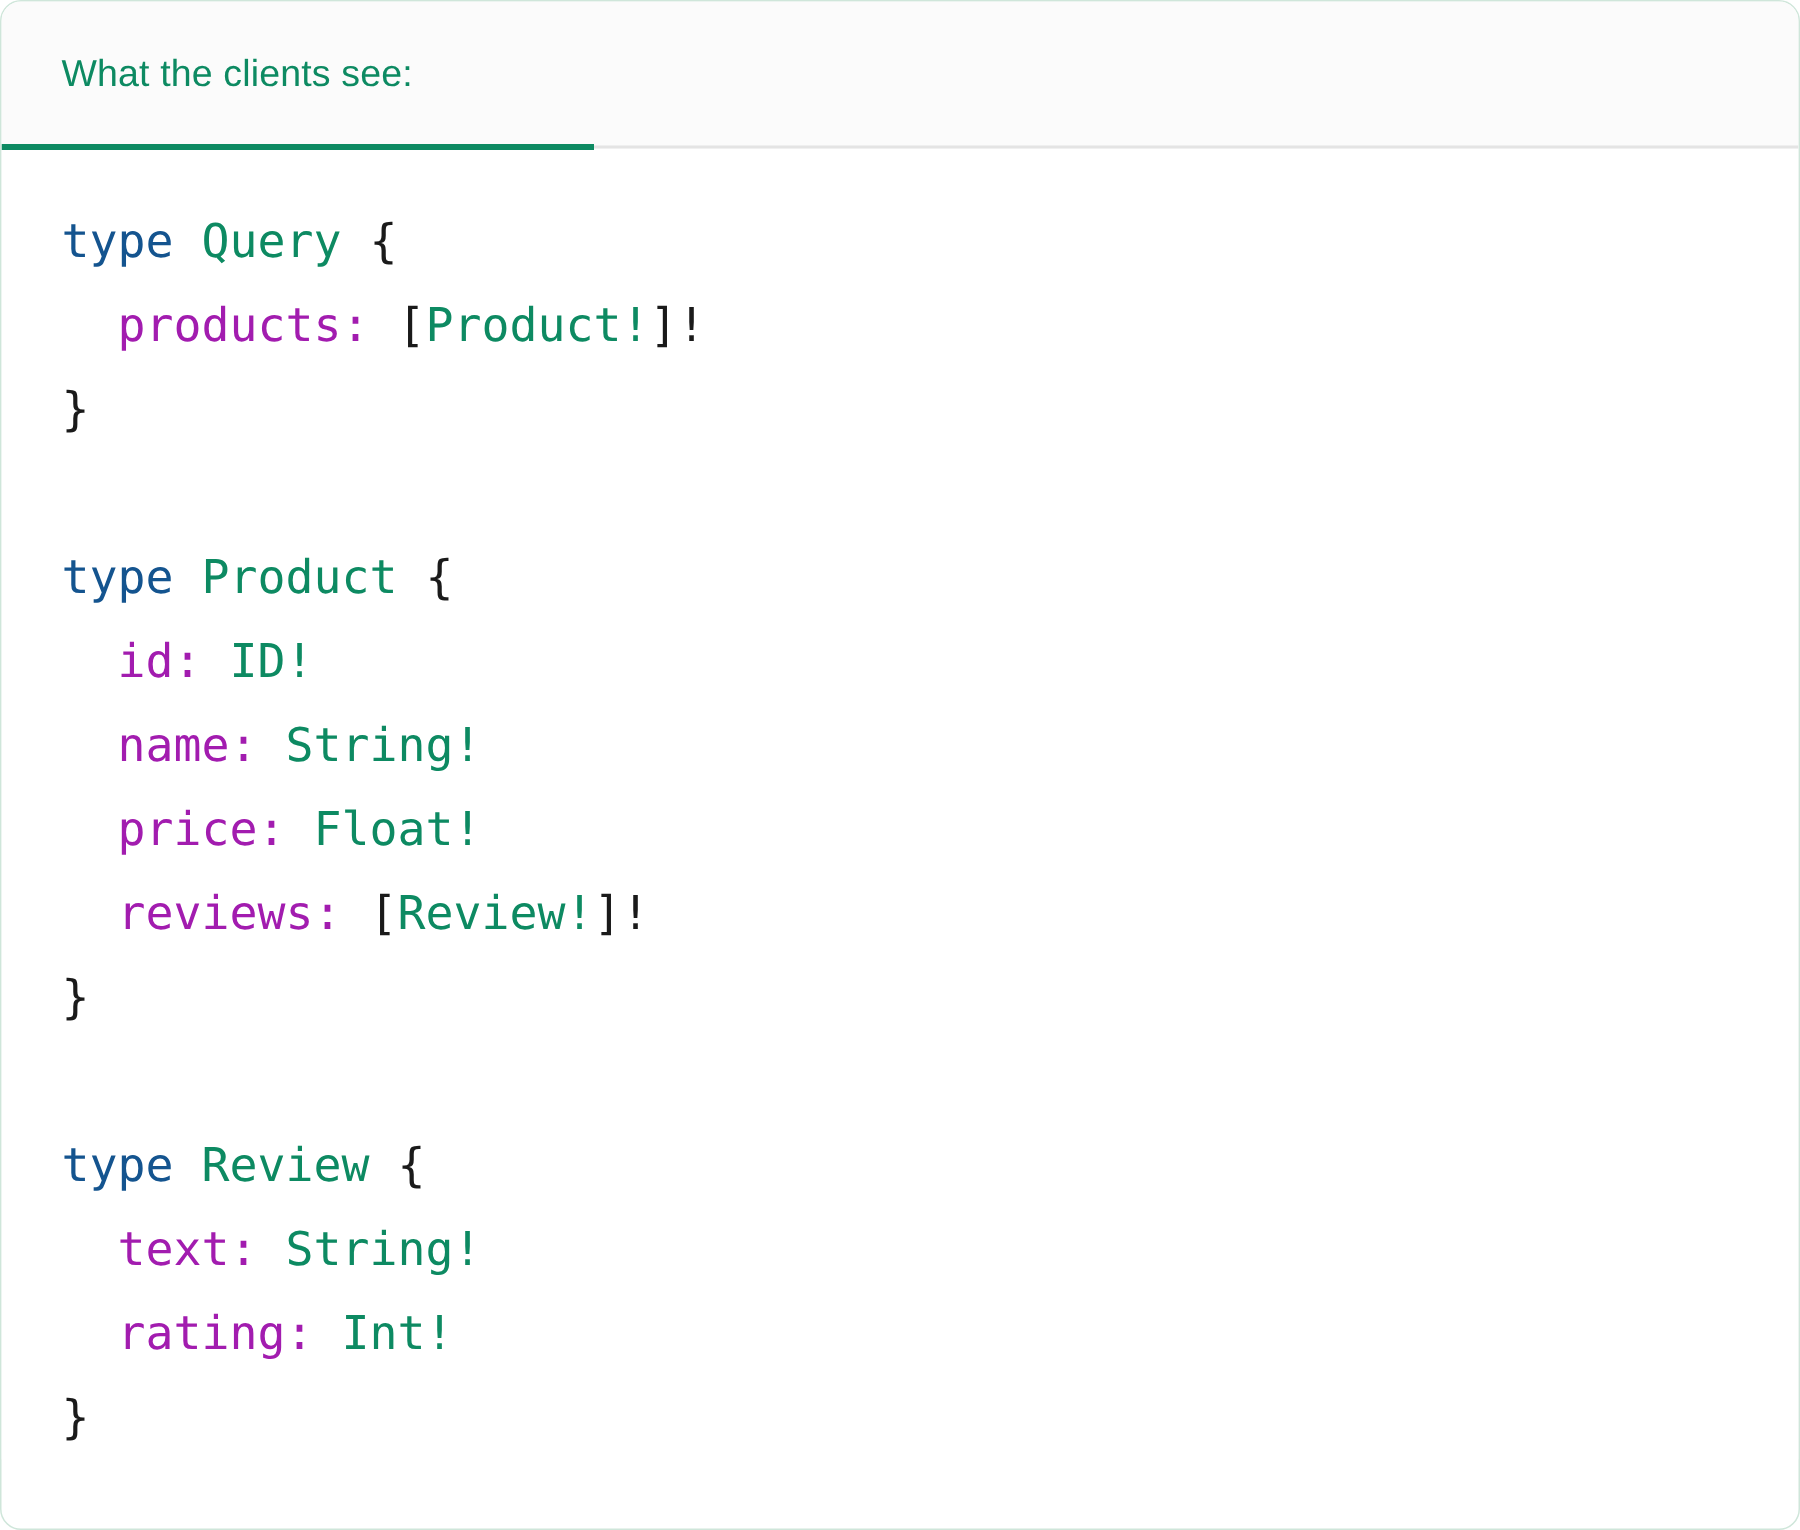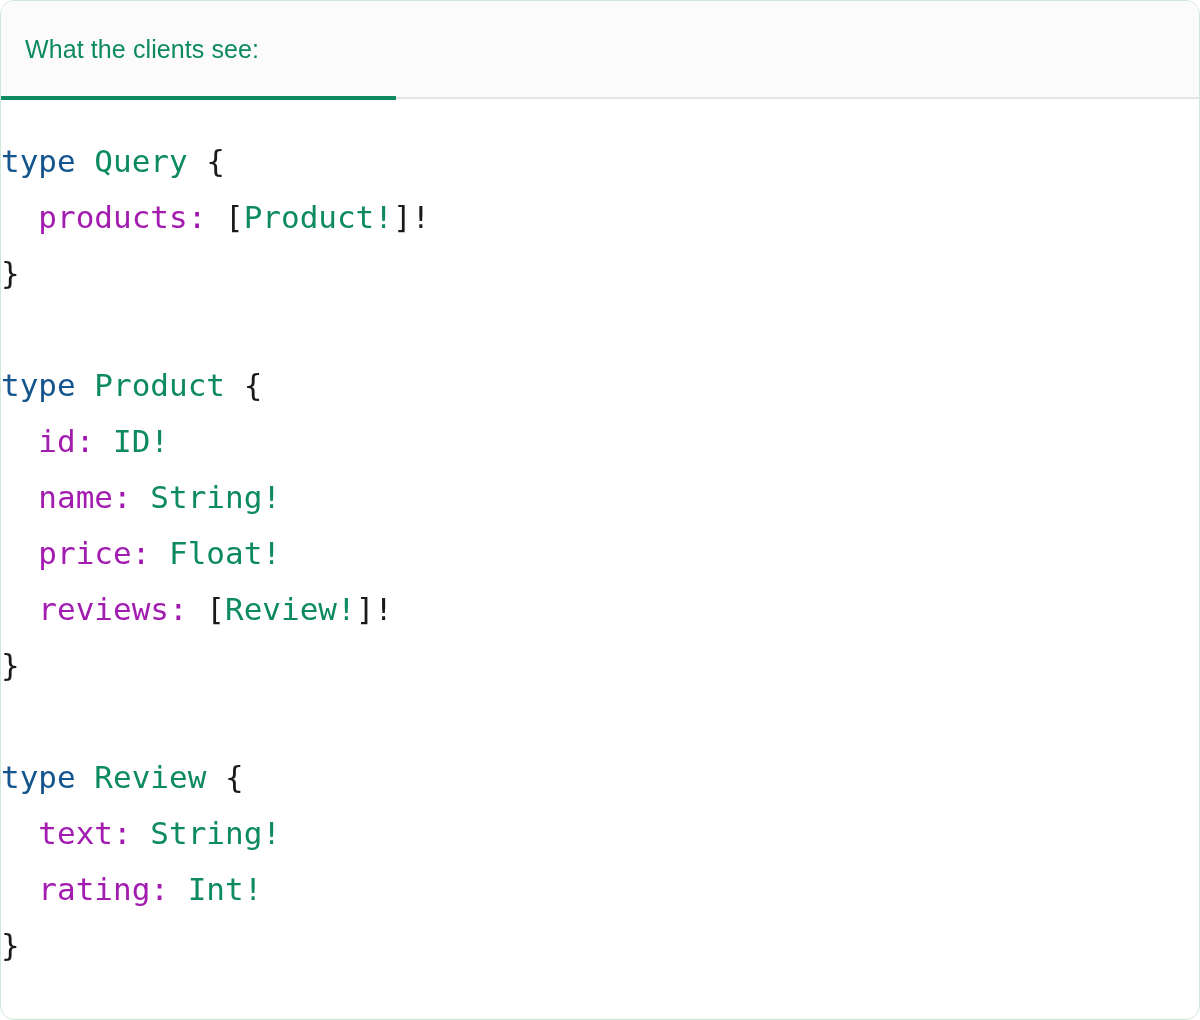--- a/index.html
+++ b/index.html
@@ -34,21 +34,21 @@
     border-bottom: 2px solid #e4e4e4;
     display: flex;
     align-items: center;
   }
   .tab {
     box-sizing: border-box;
     height: 98px;
     width: 395px;
     display: flex;
     align-items: center;
-    padding-left: 24px;
+    padding-left: 40px;
     position: relative;
   }
   .tab-label {
     font-family: "Liberation Sans", sans-serif;
     font-size: 25px;
     font-weight: 400;
     color: #0d8a62;
     letter-spacing: 0.1px;
     white-space: nowrap;
   }
@@ -66,20 +66,21 @@
     box-sizing: border-box;
     padding: 34px 0 0 0;
     background: #ffffff;
   }
   .code-block {
     margin: 0;
     font-family: "DejaVu Sans Mono", "Liberation Mono", monospace;
     font-size: 31px;
     line-height: 56px;
     white-space: pre;
+    padding-left: 40px;
     color: #1a1a1a;
   }
   .line {
     height: 56px;
     white-space: pre;
   }
 
   .tok-kw   { color: #14548f; }
   .tok-type { color: #0d8a62; }
   .tok-punc { color: #1a1a1a; }

